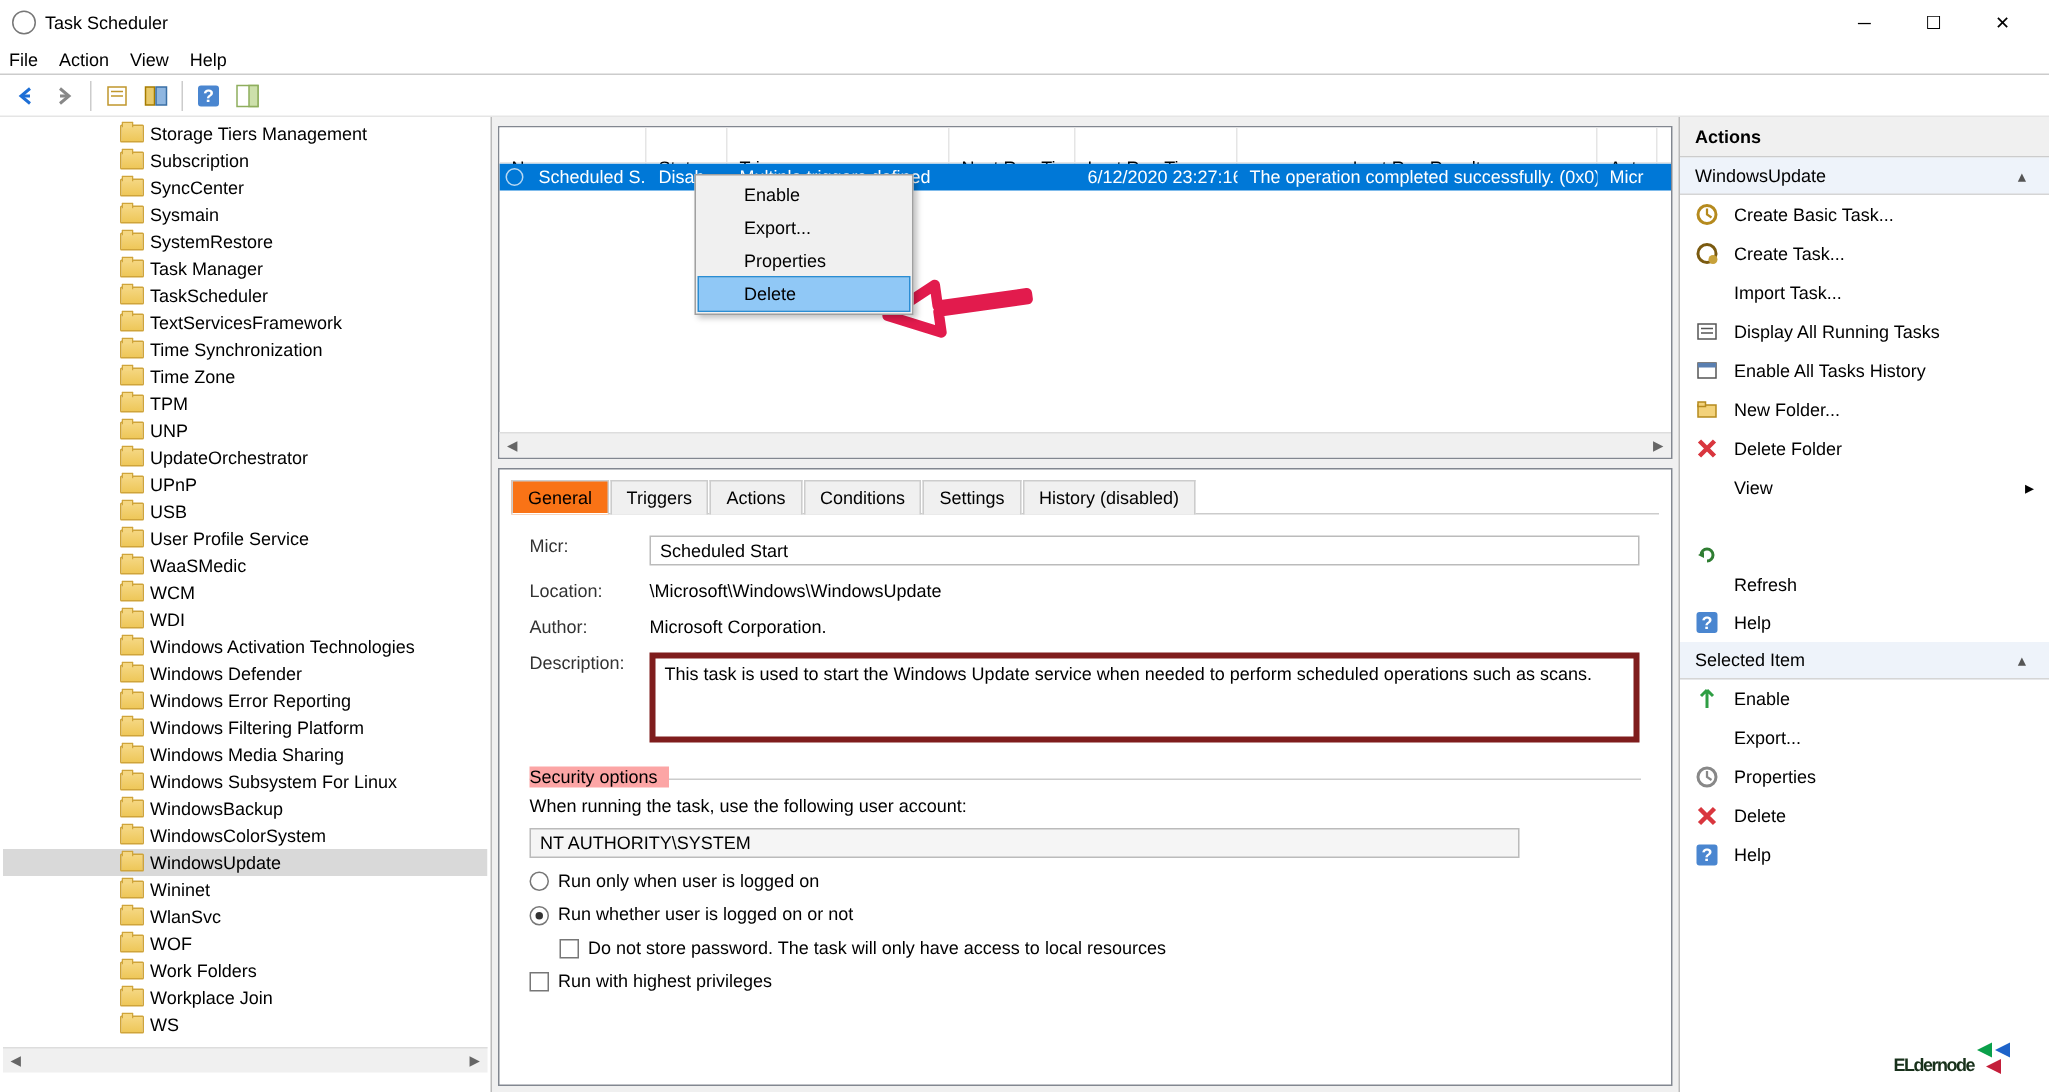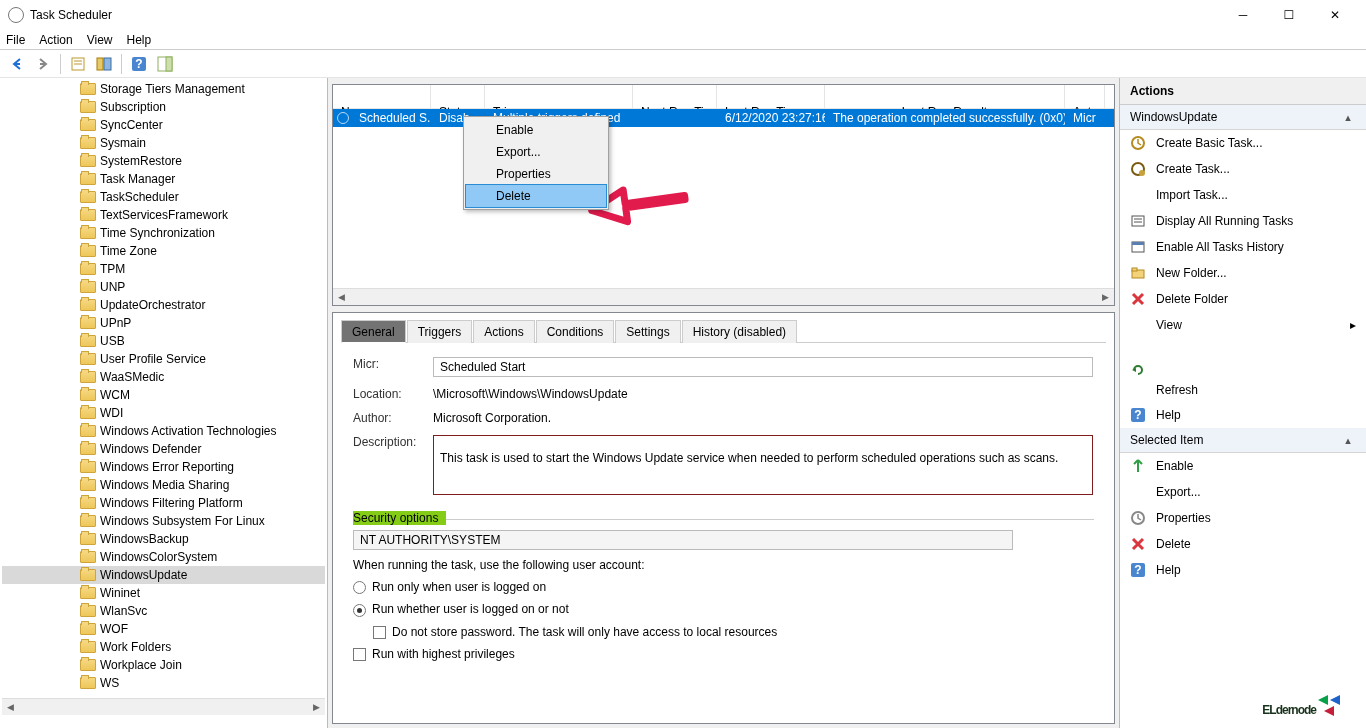--- a/index.html
+++ b/index.html
@@ -30,30 +30,30 @@
 .list-head div { padding: 20px 8px; border-right: 1px solid #e5e5e5; font-size: 12px; white-space: nowrap; overflow: hidden; }
 .list-body { flex: 1; overflow: hidden; }
 .list-row { display: flex; height: 18px; align-items: center; }
 .list-row.sel { background: #0078d7; color: #fff; }
 .list-row > div { padding: 0 8px; white-space: nowrap; overflow: hidden; font-size: 12px; }
 .clock-ico { width: 12px; height: 12px; border: 1.5px solid #6ba8dc; border-radius: 50%; margin-left: 4px; margin-right: 2px; flex-shrink: 0; position: relative; }
 .list-row.sel .clock-ico { border-color: #b7d8f3; }
 .details-wrap { border: 1px solid #828790; background: #fff; flex: 1; display: flex; flex-direction: column; padding: 6px 8px 0 8px; overflow: hidden; }
 .tabs { display: flex; border-bottom: 1px solid #ccc; }
 .tab { padding: 4px 10px 3px; border: 1px solid #ccc; border-bottom: none; margin-right: 1px; background: #f0f0f0; position: relative; top: 1px; font-size: 12px; }
-.tab.active { background: #737373; border-bottom: 1px solid #fff; }
+.tab.active { background: #f97316; border-bottom: 1px solid #fff; }
 .tabc { padding: 14px 12px; font-size: 12px; }
 .form-row { display: flex; align-items: flex-start; margin-bottom: 10px; }
 .form-row .lbl { width: 80px; color: #333; }
 .form-row .val { flex: 1; }
 .inputish { border: 1px solid #bbb; padding: 2px 6px; background: #fff; width: 100%; max-width: 660px; }
-.descbox { border: 1px solid #7f1d1d; padding: 15px 6px; min-height: 60px; width: 100%; max-width: 660px; }
+.descbox { border: 4px solid #7f1d1d; padding: 3px 6px; min-height: 60px; width: 100%; max-width: 660px; }
 .fieldset-label { margin: 24px 0 6px 0; }
 .sec-box { border-top: 1px solid #ccc; padding-top: 10px; position: relative; }
-.sec-title { position: absolute; top: -9px; left: 0; background: #84cc16; padding-right: 8px; }
+.sec-title { position: absolute; top: -9px; left: 0; background: #fca5a5; padding-right: 8px; }
 .radio { width: 13px; height: 13px; border: 1px solid #777; border-radius: 50%; margin-right: 6px; display: inline-flex; align-items: center; justify-content: center; vertical-align: middle; }
 .radio.checked::after { content: ""; width: 5px; height: 5px; background: #333; border-radius: 50%; }
 .chk { width: 13px; height: 13px; border: 1px solid #777; margin-right: 6px; display: inline-block; vertical-align: middle; }
 .sec-line { margin-bottom: 8px; font-size: 12px; }
 .sec-indent { margin-left: 20px; }
 .actions-pane { width: 246px; background: #fff; }
 .act-head { background: #f0f0f0; border-bottom: 1px solid #ccc; padding: 6px 10px; font-weight: 600; font-size: 12px; }
 .act-sect-title { background: #eef3fa; padding: 4px 10px; display: flex; justify-content: space-between; align-items: center; font-size: 12px; border-bottom: 1px solid #d5d5d5; }
 .act-item { display: flex; align-items: center; padding: 5px 10px; font-size: 12px; gap: 10px; }
 .aicon { width: 16px; height: 16px; flex-shrink: 0; display: flex; align-items: center; justify-content: center; font-size: 11px; }
@@ -215,25 +215,25 @@
         <div class="tree-item">
           <span class="folder-ico"></span>
           <span>Windows Defender</span>
         </div>
         <div class="tree-item">
           <span class="folder-ico"></span>
           <span>Windows Error Reporting</span>
         </div>
         <div class="tree-item">
           <span class="folder-ico"></span>
+          <span>Windows Filtering Platform</span>
+        </div>
+        <div class="tree-item">
+          <span class="folder-ico"></span>
           <span>Windows Media Sharing</span>
-        </div>
-        <div class="tree-item">
-          <span class="folder-ico"></span>
-          <span>Windows Filtering Platform</span>
         </div>
         <div class="tree-item">
           <span class="folder-ico"></span>
           <span>Windows Subsystem For Linux</span>
         </div>
         <div class="tree-item">
           <span class="folder-ico"></span>
           <span>WindowsBackup</span>
         </div>
         <div class="tree-item">
@@ -333,24 +333,24 @@
         </div>
         <div class="form-row">
           <div class="lbl">Description:</div>
           <div class="val">
               <div class="descbox">This task is used to start the Windows Update service when needed to perform scheduled operations such as scans.</div>
             </div>
         </div>
         <div class="fieldset-label"></div>
         <div class="sec-box">
           <div class="sec-title">Security options</div>
+          <div class="sec-line">When running the task, use the following user account:</div>
           <div class="sec-line">
               <div class="inputish" style="background:#f5f5f5;">NT AUTHORITY\SYSTEM</div>
             </div>
-          <div class="sec-line">When running the task, use the following user account:</div>
           <div class="sec-line"><span class="radio"></span><span>Run only when user is logged on</span></div>
           <div class="sec-line"><span class="radio checked"></span><span>Run whether user is logged on or not</span></div>
           <div class="sec-line sec-indent"><span class="chk"></span><span>Do not store password.  The task will only have access to local resources</span></div>
           <div class="sec-line"><span class="chk"></span><span>Run with highest privileges</span></div>
         </div>
       </div>
     </div>
   </div>
 
   <div class="actions-pane">

